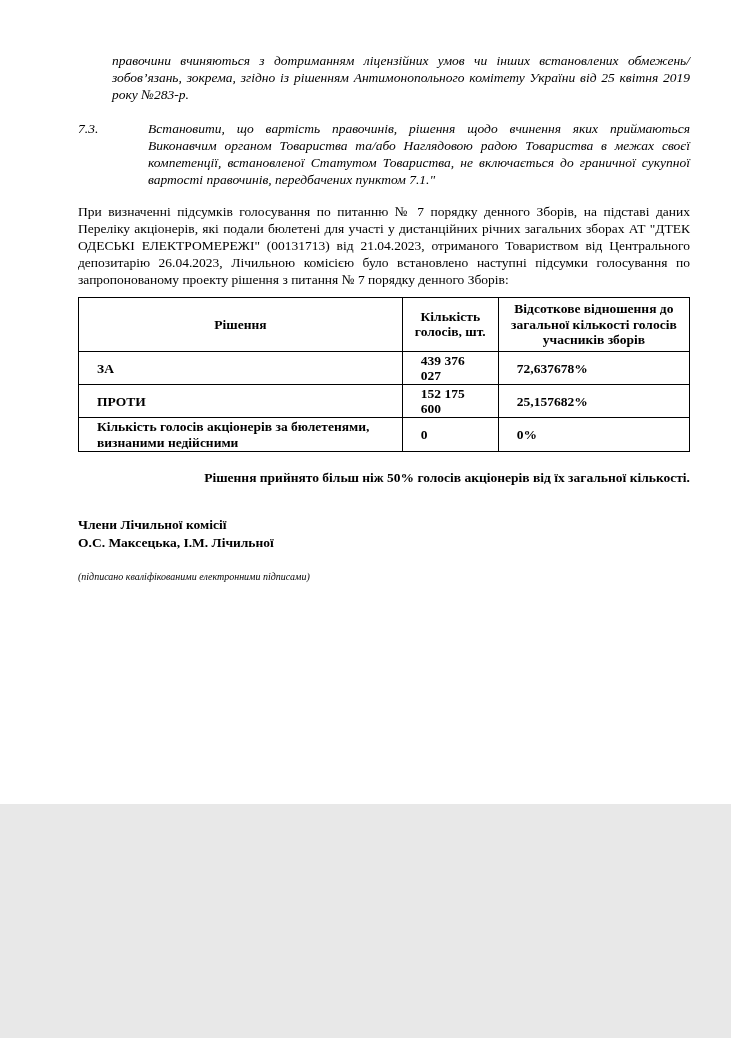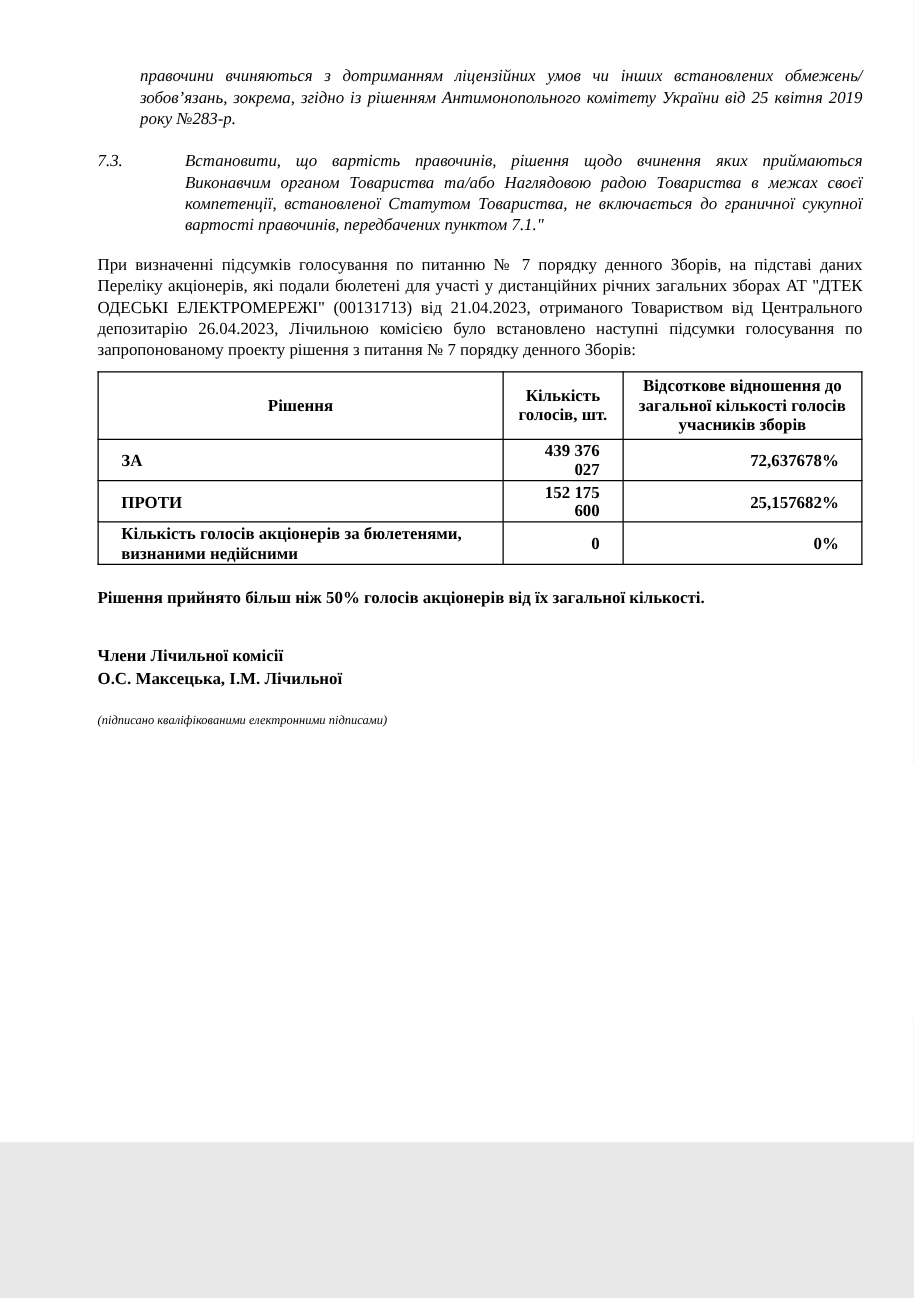--- a/index.html
+++ b/index.html
@@ -4,21 +4,21 @@
 <title>Document page</title>
 <style>
   html, body {
     margin: 0;
     padding: 0;
     background: #e8e8e8;
   }
   .page {
     position: relative;
     width: 731px;
-    height: 914px;
+    height: 804px;
     margin: 0 auto;
     background: #ffffff;
     font-family: "Liberation Serif", "DejaVu Serif", serif;
     color: #000000;
     overflow: hidden;
     text-decoration: underline;
   }
   .content {
     position: absolute;
     left: 78px;
@@ -70,25 +70,26 @@
     text-align: center;
     vertical-align: middle;
     font-weight: bold;
   }
   table.results td {
     padding: 1px 18px;
     line-height: 1.12;
     vertical-align: middle;
   }
   td.cell-decision { text-align: left; }
-  td.cell-votes, td.cell-percent { text-align: right; }
+  td.cell-votes, td.cell-percent { text-align: left; }
 
   .statement {
     font-weight: bold;
     margin-bottom: 30px;
+    text-align: right;
   }
   .sig-block {
     font-weight: bold;
     line-height: 18px;
   }
   .sig-block.first { margin-bottom: 18px; }
   .sig-block.second { margin-bottom: 16px; }
   .note {
     font-style: italic;
     font-size: 10px;

